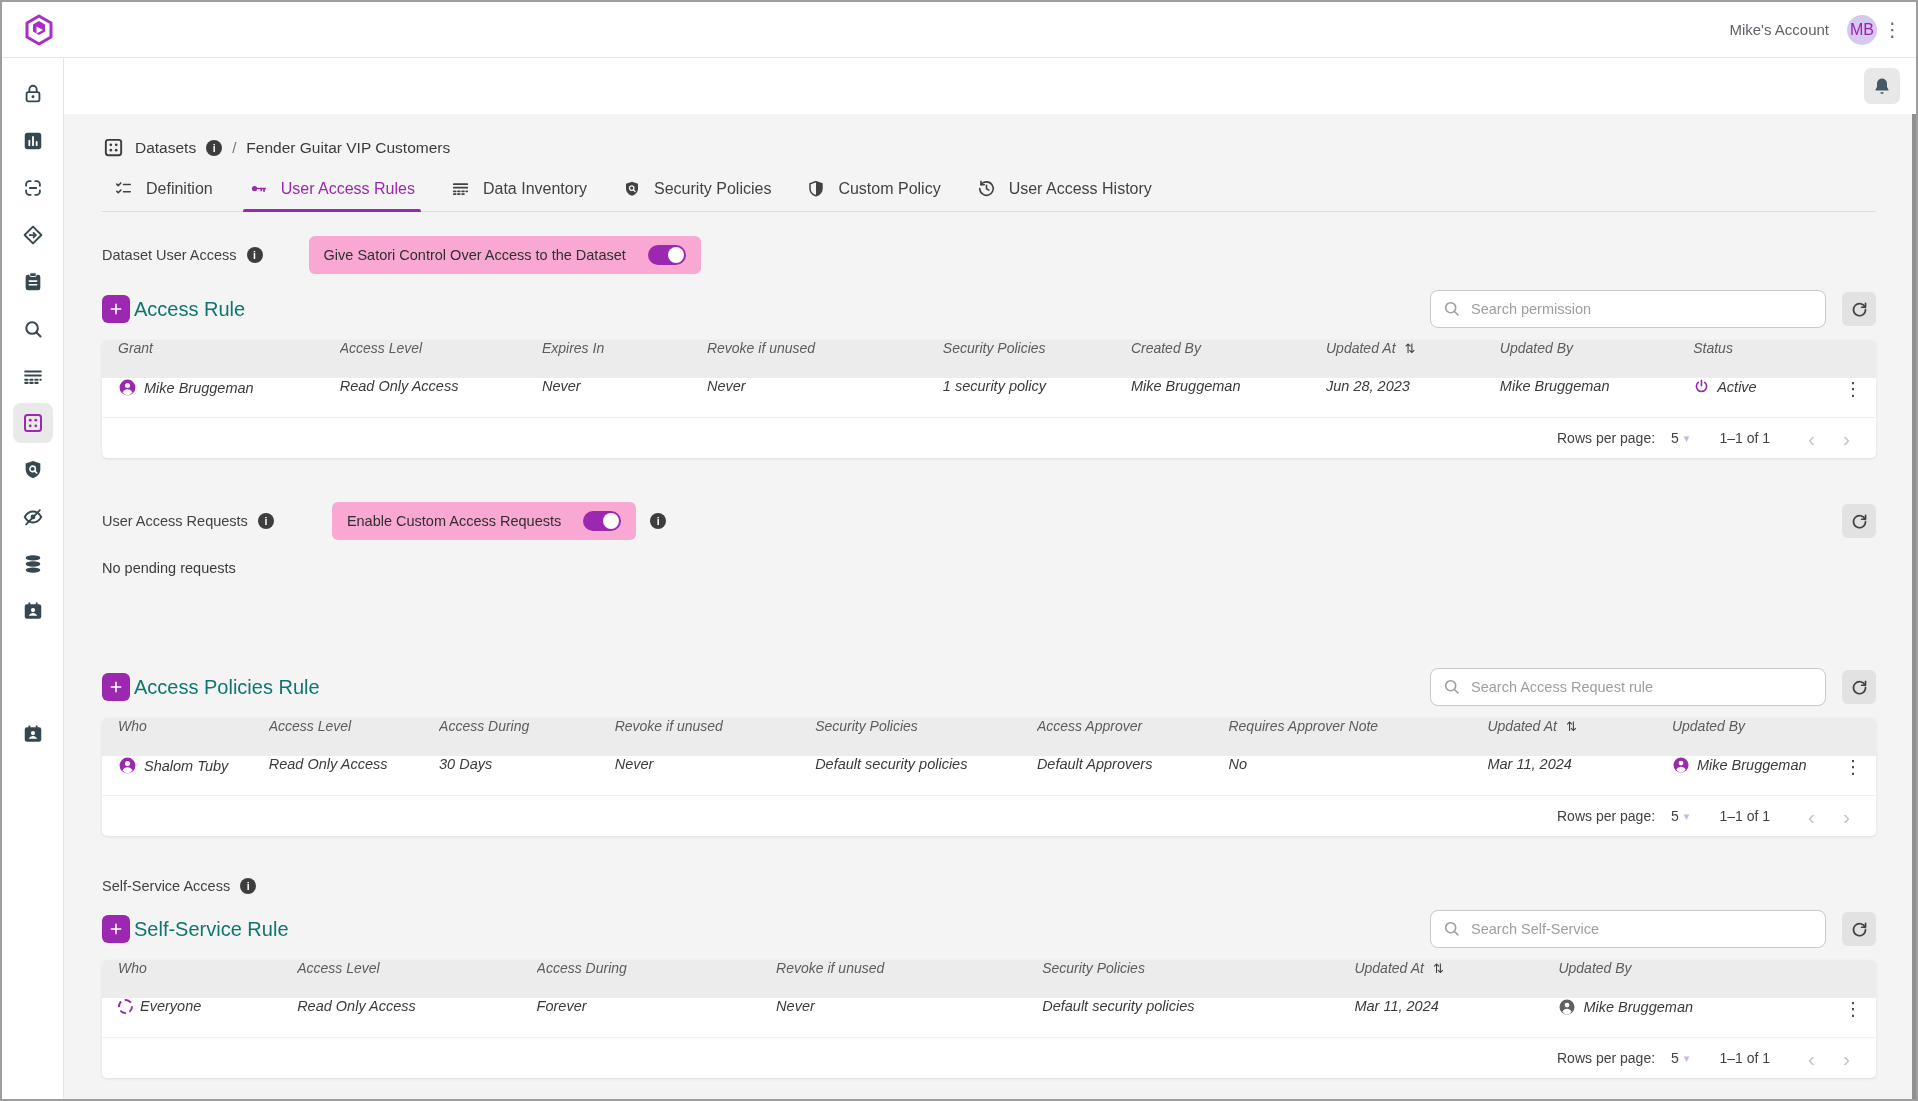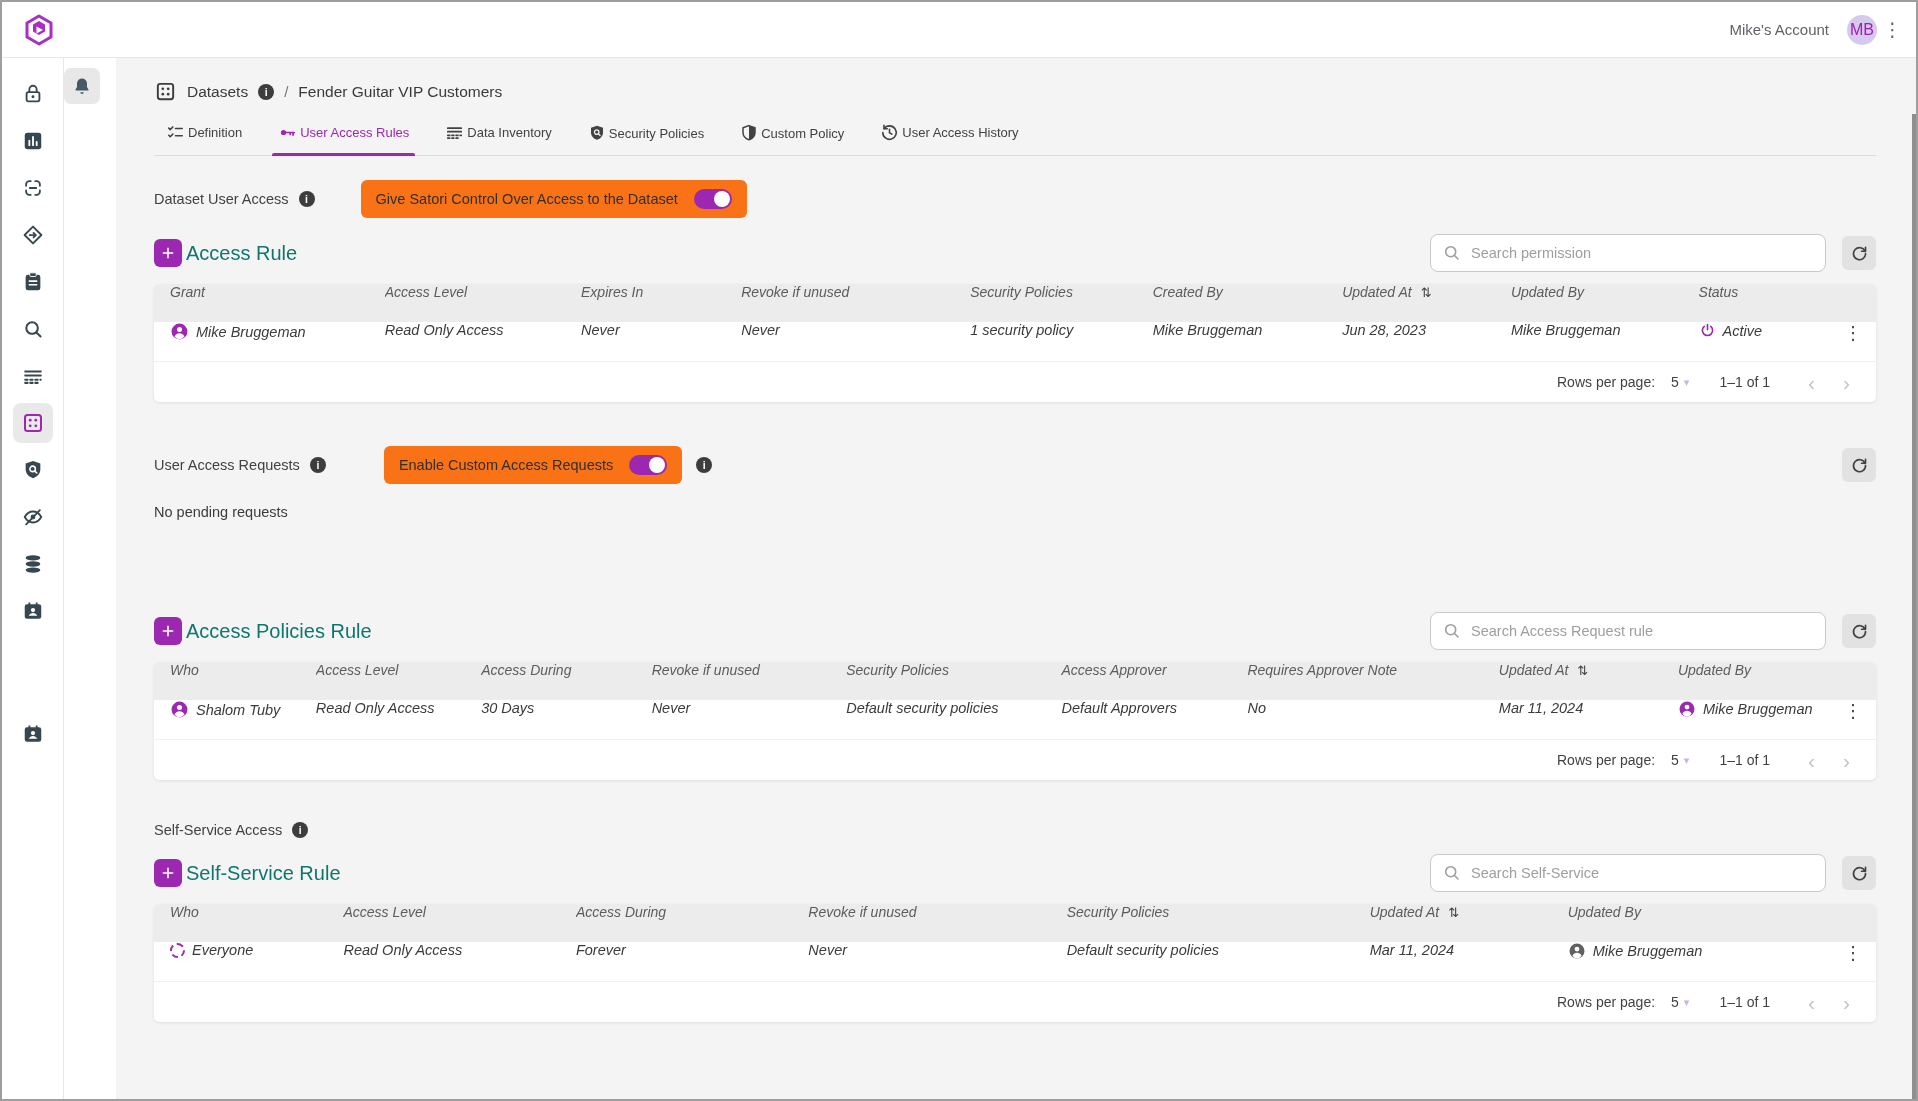--- a/index.html
+++ b/index.html
@@ -15,45 +15,45 @@
   .kebab { color:#5f6368; font-size:19px; line-height:1; cursor:pointer; letter-spacing:0; }
 
   
   .bodyrow { flex:1; display:flex; min-height:0; position:relative; }
   .sidebar { width:62px; background:#fff; border-right:1px solid #e6e6e6; display:flex; flex-direction:column; align-items:center; padding-top:16px; flex:0 0 auto; }
   .side-icon { width:40px; height:40px; margin-bottom:7px; display:flex; align-items:center; justify-content:center; color:#37474f; border-radius:8px; cursor:pointer; }
   .side-icon.active { background:#e9e9e9; color:#9c27b0; }
   .side-icon svg { display:block; }
   .side-gap { height:76px; }
 
-  .main { flex:1; display:flex; flex-direction:row; min-width:0; position:relative; }
+  .main { flex:1; display:flex; flex-direction:column; min-width:0; position:relative; }
   .toolstrip { height:56px; background:#fff; display:flex; align-items:center; justify-content:flex-end; padding-right:16px; flex:0 0 auto; }
   .icon-btn { width:36px; height:36px; border-radius:7px; background:#e8e8e8; display:flex; align-items:center; justify-content:center; cursor:pointer; border:none; }
   .content { flex:1; background:#f4f4f4; padding:18px 40px 0 38px; overflow:hidden; }
 
   
   .scrollbar { position:absolute; right:0; top:56px; bottom:0; width:4px; background:#8f8f8f; }
 
   
   .breadcrumb { display:flex; align-items:center; gap:10px; color:#3b3b3b; margin-top:4px; }
   .breadcrumb .crumb { font-size:15.5px; }
   .crumb-sep { color:#757575; font-size:15px; }
   .info-dot { width:16px; height:16px; border-radius:50%; background:#3d3d3d; color:#fff; font-size:10.5px; font-weight:bold; display:inline-flex; align-items:center; justify-content:center; font-style:normal; }
 
   
   .tabs { display:flex; align-items:flex-end; gap:36px; margin-top:20px; border-bottom:1px solid #dcdcdc; padding-left:12px; }
-  .tab { display:flex; align-items:center; gap:3px; font-size:13px; color:#424242; padding-bottom:13px; cursor:pointer; position:relative; }
+  .tab { display:flex; align-items:center; gap:13px; font-size:16px; color:#424242; padding-bottom:13px; cursor:pointer; position:relative; }
   .tab svg { display:block; }
   .tab.active { color:#9c27b0; }
   .tab.active::after { content:""; position:absolute; left:-6px; right:-6px; bottom:-1px; height:3px; background:#9c27b0; border-radius:2px 2px 0 0; }
 
   
   .section-row { display:flex; align-items:center; margin-top:24px; }
   .section-title { font-size:14.5px; color:#424242; display:flex; align-items:center; gap:10px; }
-  .toggle-pill { background:#f97316; border-radius:6px; display:flex; align-items:center; gap:16px; padding:9px 15px; font-size:14.5px; color:#2f2f2f; margin-left:46px; }
+  .toggle-pill { background:#f9a8d4; border-radius:6px; display:flex; align-items:center; gap:22px; padding:9px 15px; font-size:14.5px; color:#2f2f2f; margin-left:46px; }
   .switch { width:38px; height:20px; border-radius:10px; background:#9c27b0; position:relative; cursor:pointer; flex:0 0 auto; }
   .switch::after { content:""; position:absolute; right:2px; top:2px; width:16px; height:16px; border-radius:50%; background:#fff; }
   .empty-text { font-size:14.5px; color:#3b3b3b; margin-top:20px; }
 
   
   .action-row { display:flex; align-items:center; margin-top:16px; }
   .add-btn { width:28px; height:28px; border-radius:6px; background:#9c27b0; color:#fff; border:none; display:flex; align-items:center; justify-content:center; cursor:pointer; flex:0 0 auto; }
   .add-btn svg { display:block; }
   .add-label { font-size:20px; color:#0f766e; margin-left:4px; }
   .search-wrap { position:relative; margin-left:auto; margin-right:16px; }

